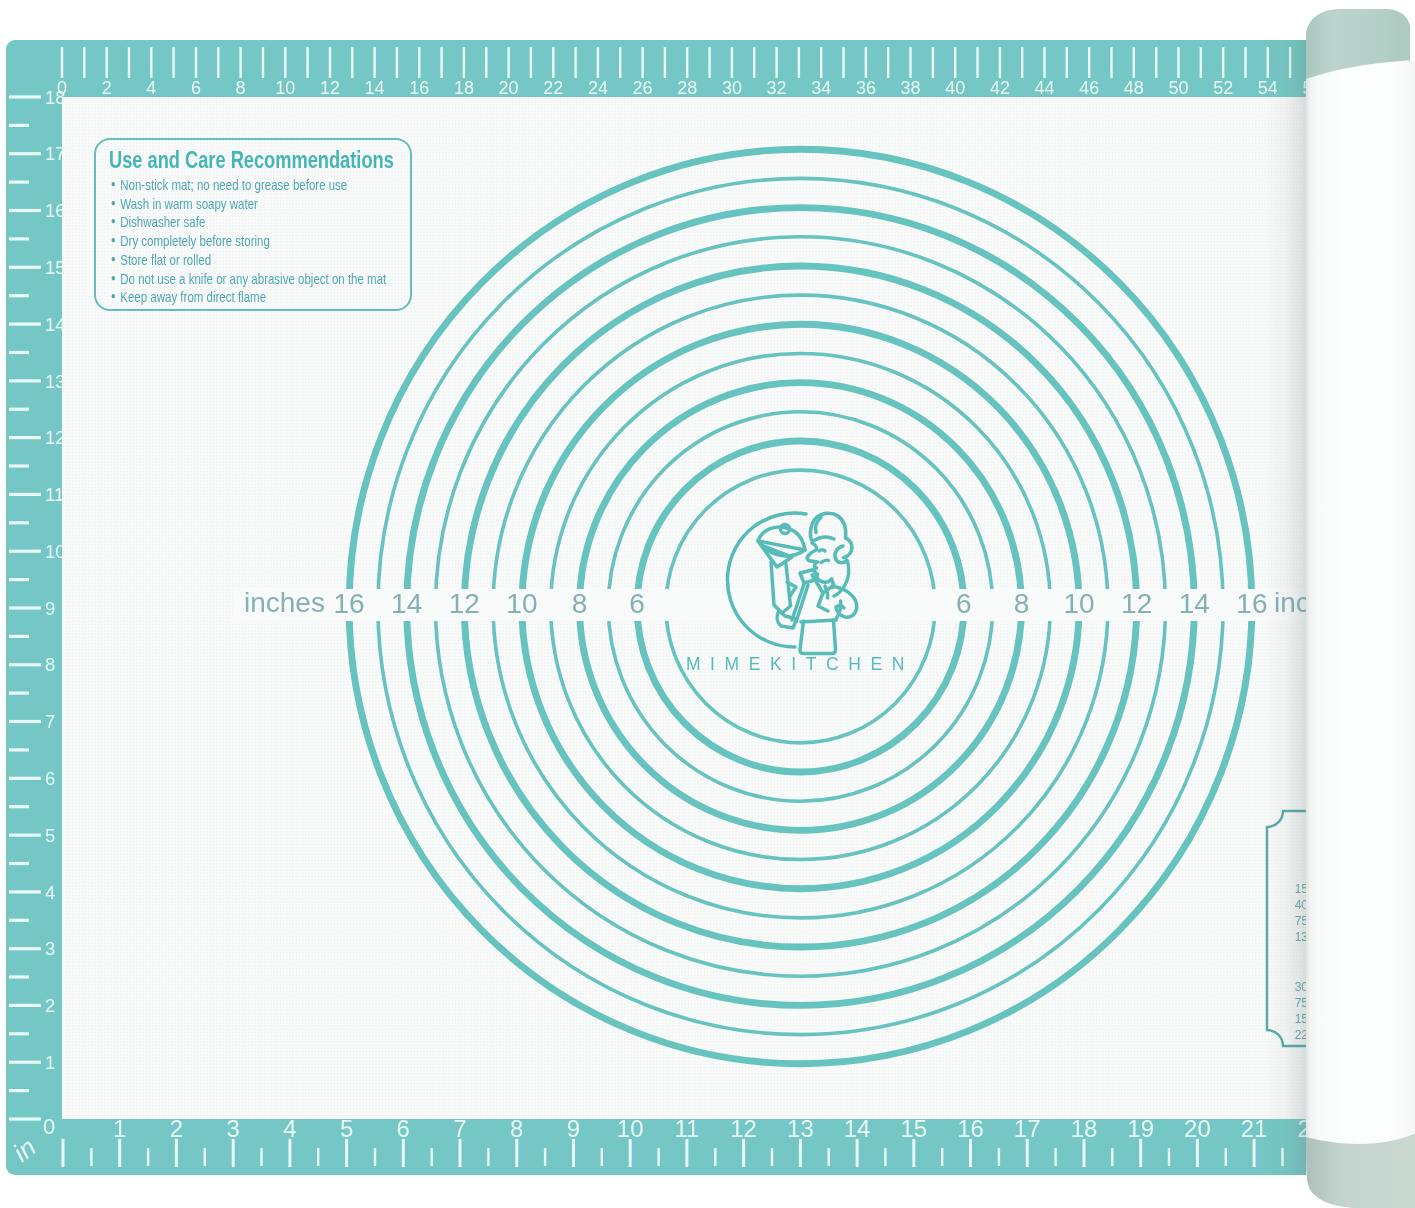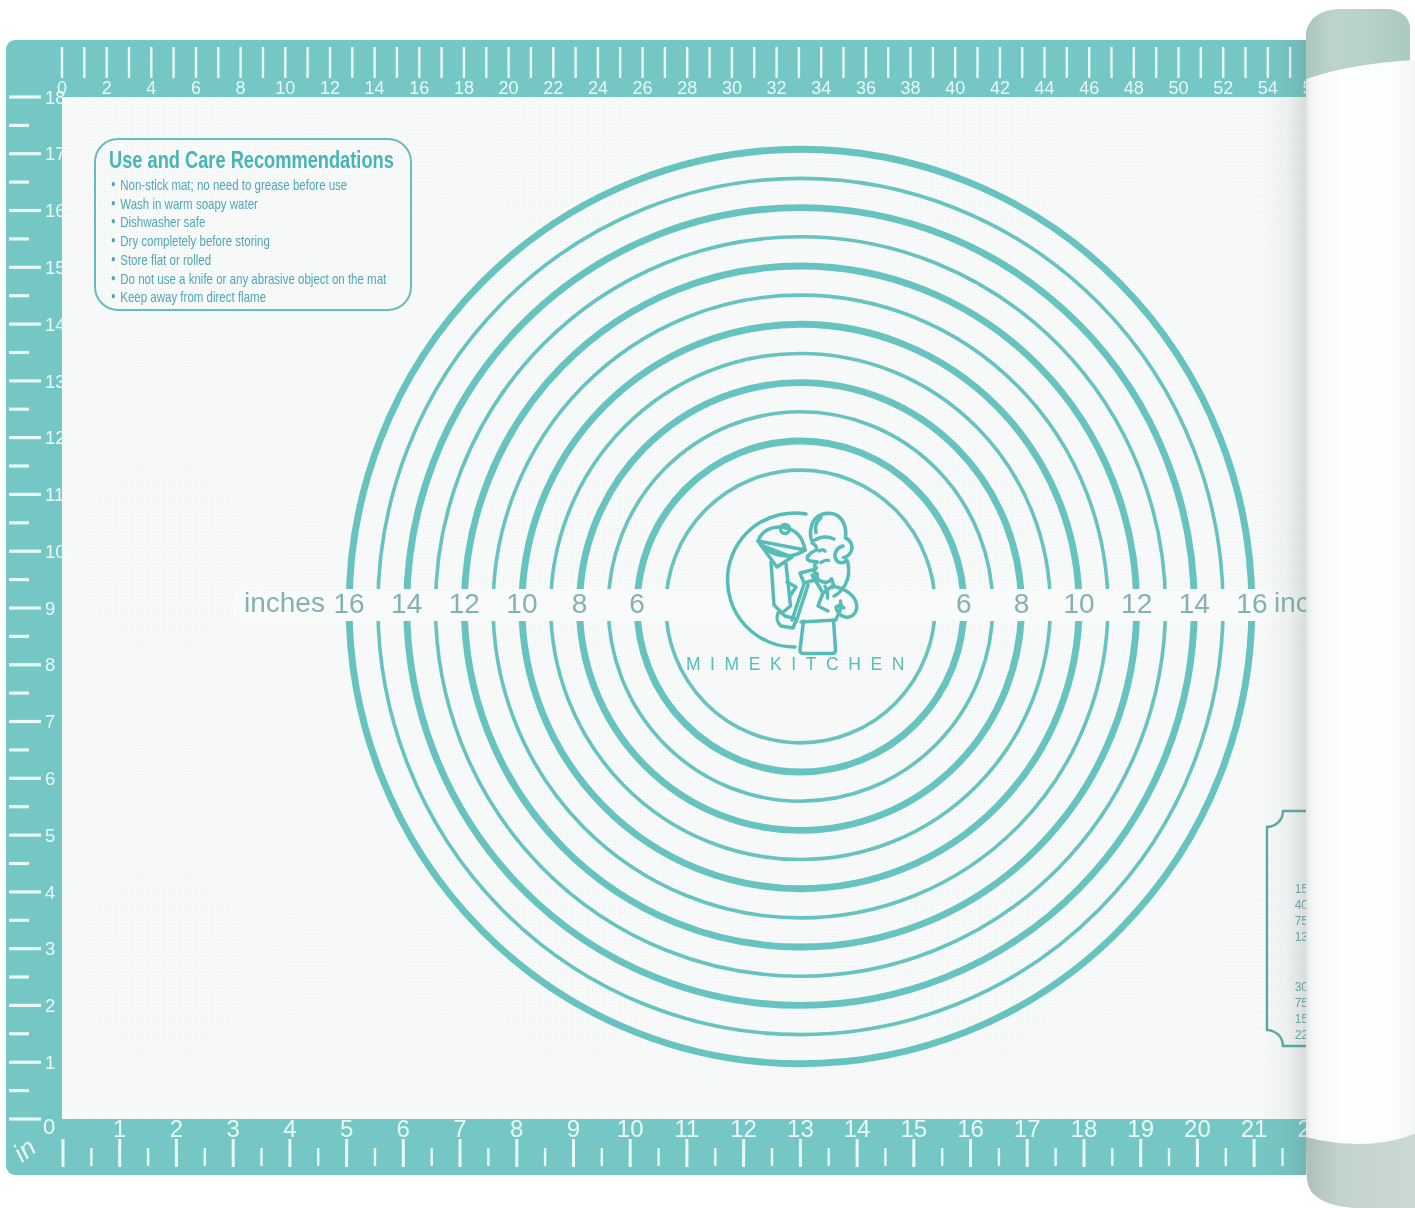--- a/index.html
+++ b/index.html
@@ -345,21 +345,21 @@
 <text x="1308" y="909">40</text>
 <text x="1308" y="925">75</text>
 <text x="1308" y="941">13</text>
 <text x="1308" y="991">30</text>
 <text x="1308" y="1007">75</text>
 <text x="1308" y="1023">15</text>
 <text x="1308" y="1039">22</text>
 </g>
 </svg>
 
-<div class="abs" style="left:94px;top:138px;width:314px;height:169px;border:2.4px solid #66bdbb;border-radius:24px;background:transparent;">
+<div class="abs" style="left:94px;top:138px;width:314px;height:169px;border:2.4px solid #66bdbb;border-radius:16px;background:transparent;">
 
 <div style="position:absolute;left:13px;top:7px;font-size:23px;font-weight:bold;color:#45b6b4;white-space:nowrap;transform:scaleX(0.793);transform-origin:left top;">Use and Care Recommendations</div>
 
 <div style="position:absolute;left:15px;top:35px;font-size:15px;color:#4fa7b3;line-height:18.2px;white-space:nowrap;transform:scaleX(0.767);transform-origin:left top;">
 <div><span style="font-size:10px;vertical-align:2.5px;letter-spacing:6px;">●</span>Non-stick mat; no need to grease before use</div>
 <div><span style="font-size:10px;vertical-align:2.5px;letter-spacing:6px;">●</span>Wash in warm soapy water</div>
 <div><span style="font-size:10px;vertical-align:2.5px;letter-spacing:6px;">●</span>Dishwasher safe</div>
 <div><span style="font-size:10px;vertical-align:2.5px;letter-spacing:6px;">●</span>Dry completely before storing</div>
 <div><span style="font-size:10px;vertical-align:2.5px;letter-spacing:6px;">●</span>Store flat or rolled</div>
 <div><span style="font-size:10px;vertical-align:2.5px;letter-spacing:6px;">●</span>Do not use a knife or any abrasive object on the mat</div>

